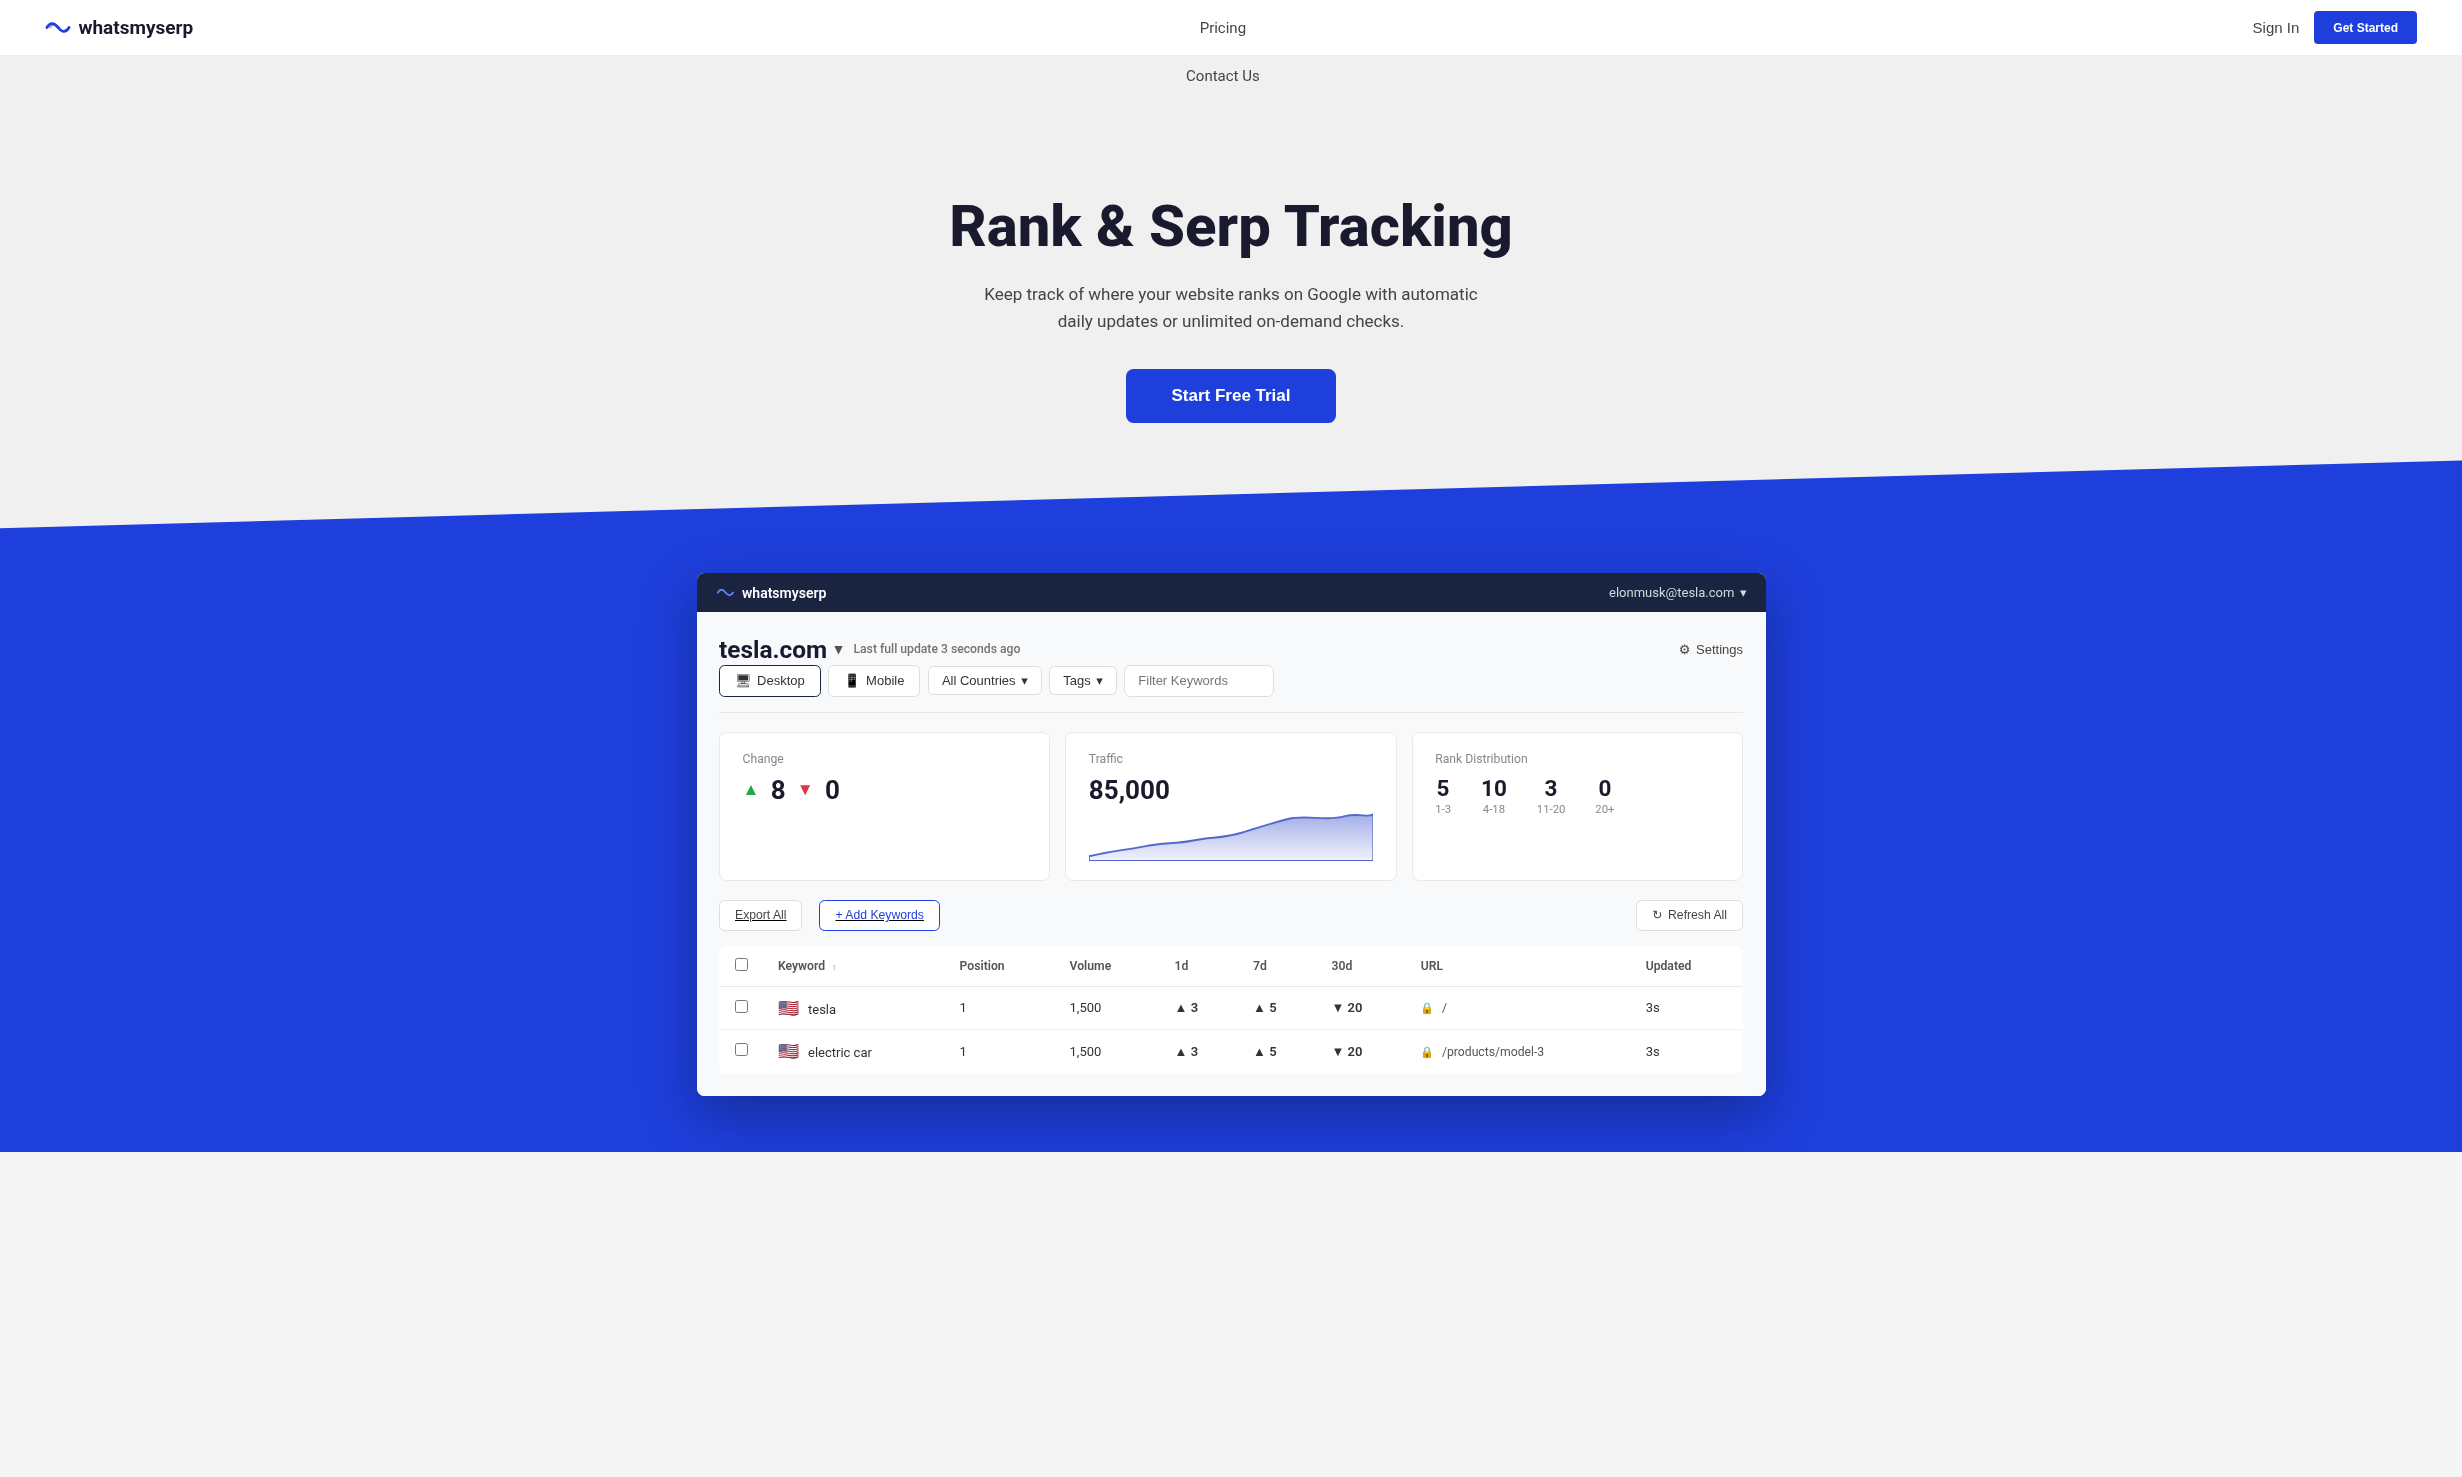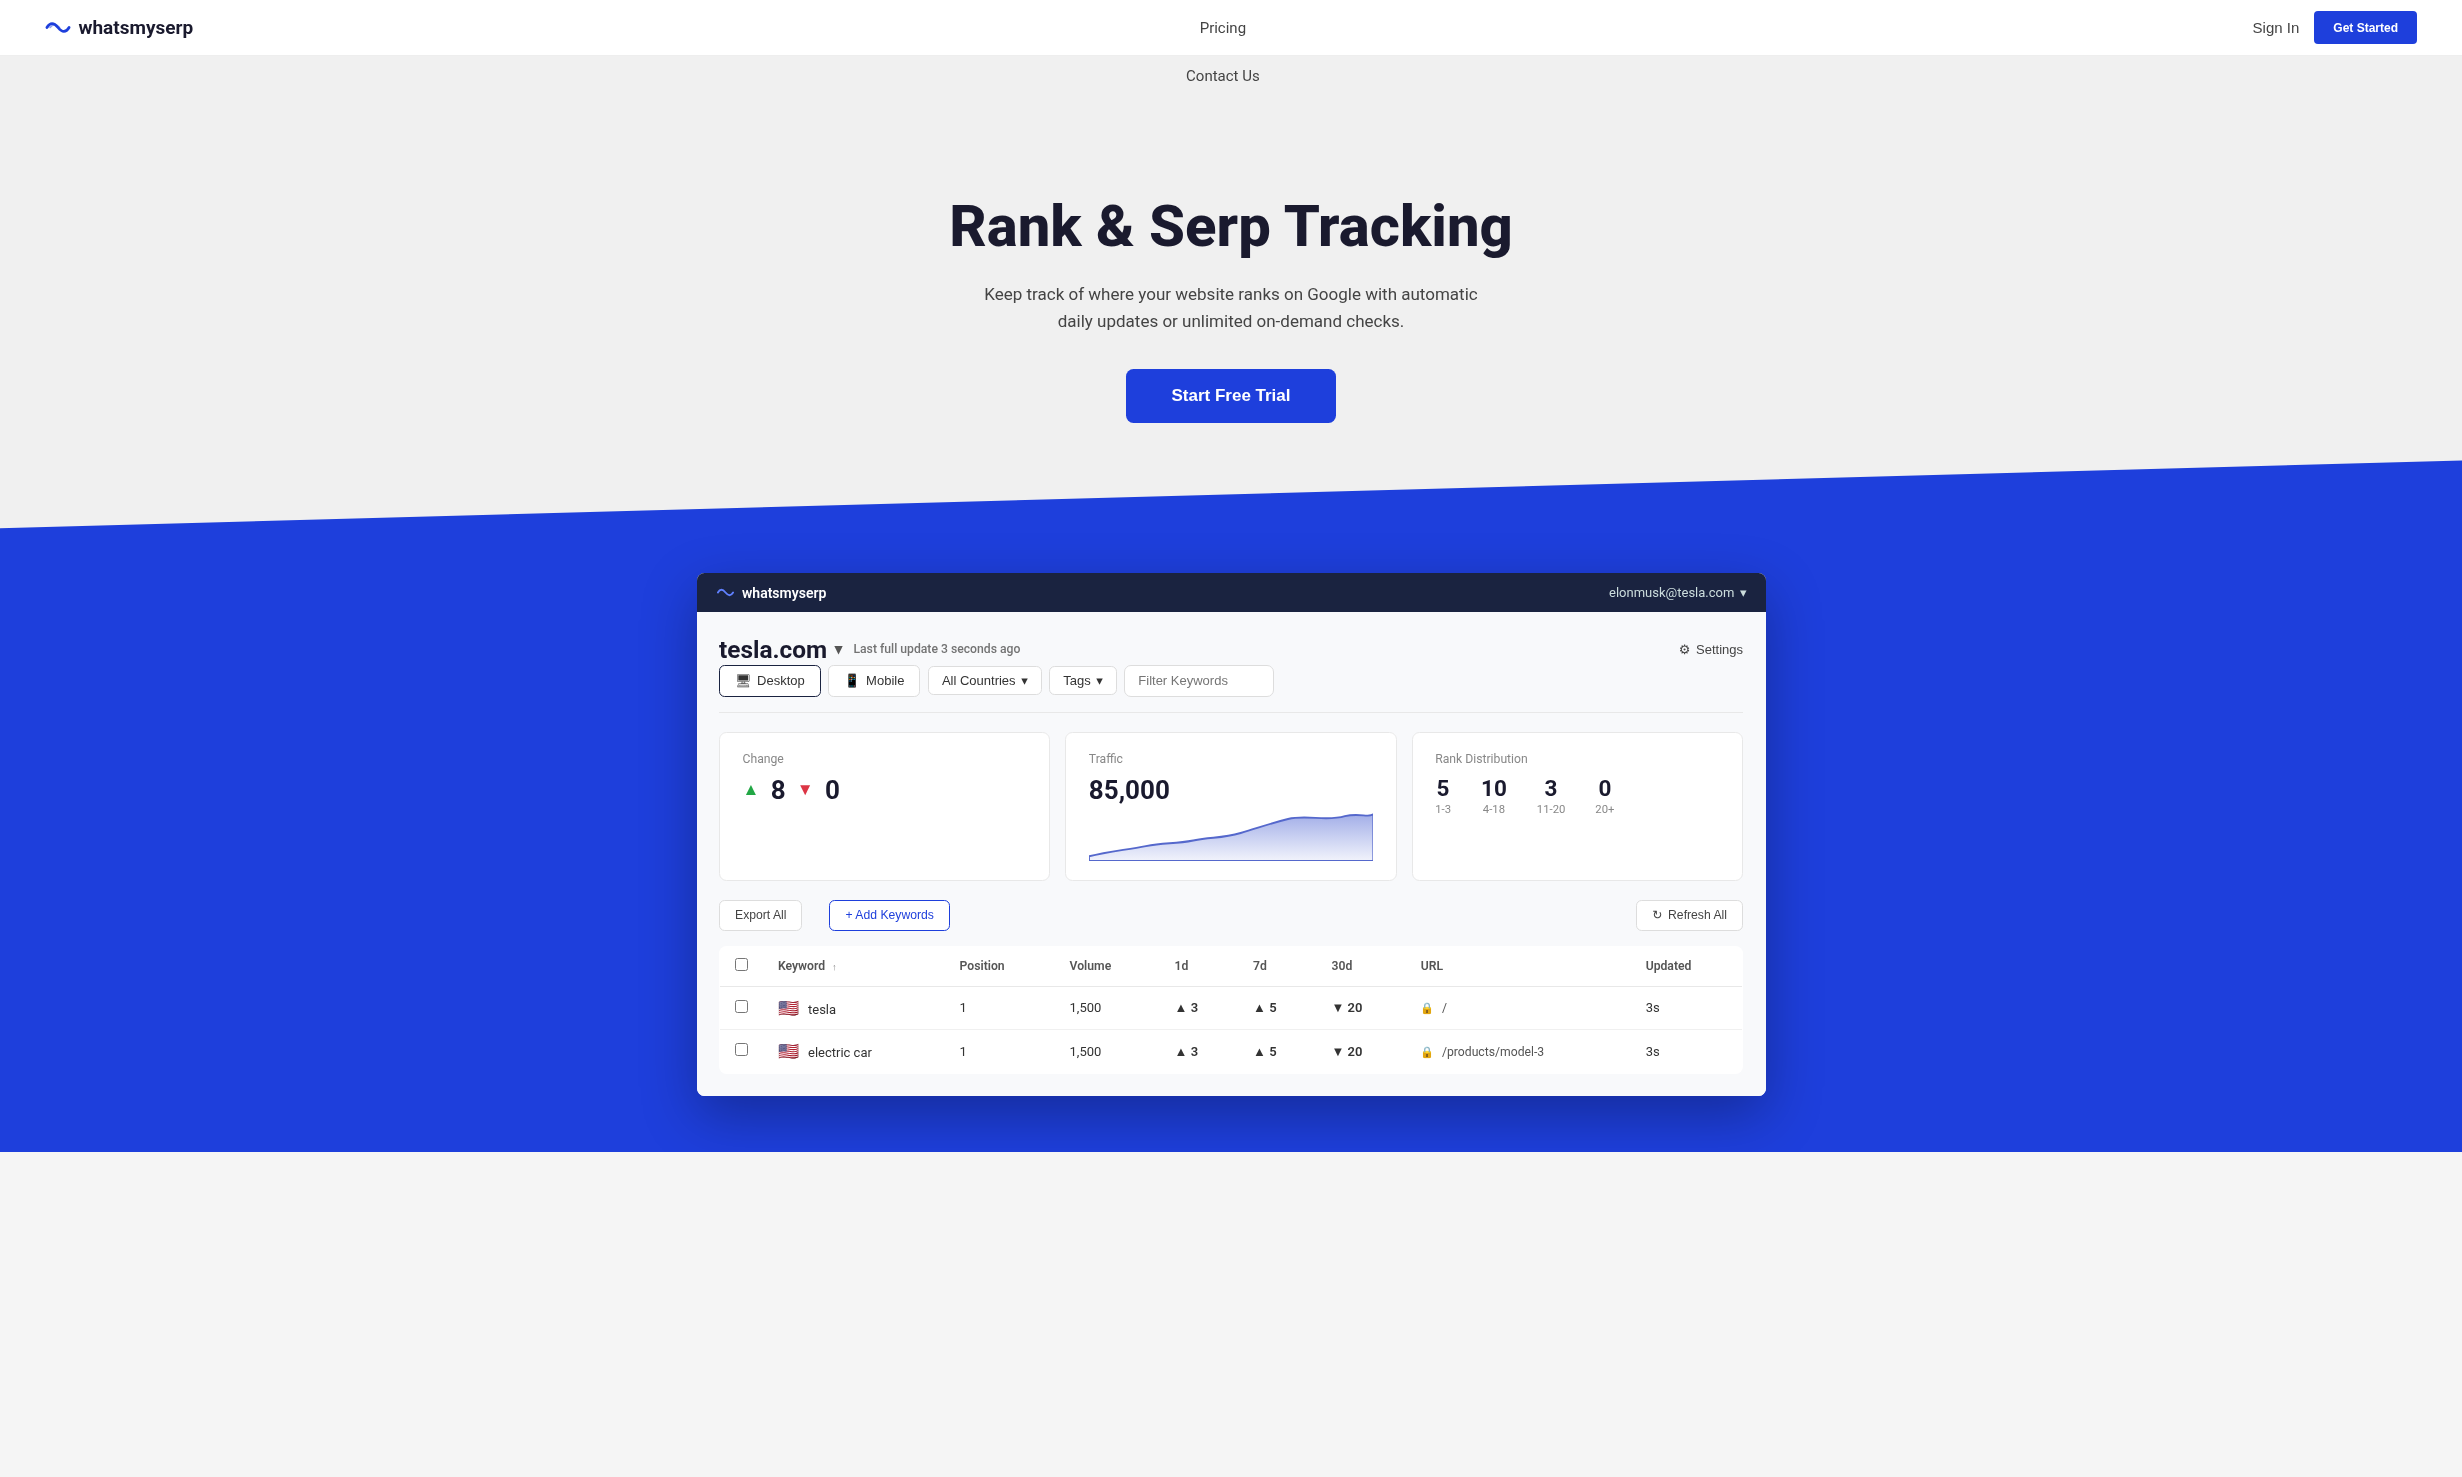--- a/index.html
+++ b/index.html
@@ -101,21 +101,21 @@
     .traffic-svg { width: 100%; height: 56px; }
 
     
     .rank-dist { display: flex; gap: 30px; }
     .rank-col { text-align: center; }
     .rank-num { font-size: 22.5px; font-weight: 700; color: #1a1a2e; }
     .rank-range { font-size: 11.3px; color: #888; margin-top: 1.9px; }
 
     
     .actions-row { display: flex; align-items: center; justify-content: space-between; margin-bottom: 15px; }
-    .action-left { display: flex; gap: 27px; }
+    .action-left { display: flex; gap: 17px; text-decoration: underline; }
     .export-btn {
       padding: 7.5px 15px; border: 0.9px solid #ddd; border-radius: 5.6px;
       background: #fff; font-size: 12.2px; color: #444; cursor: pointer;
     }
     .add-btn {
       padding: 7.5px 15px; border: 0.9px solid #1e3fdc; border-radius: 5.6px;
       background: #fff; font-size: 12.2px; color: #1e3fdc; cursor: pointer;
       display: flex; align-items: center; gap: 3.8px;
     }
     .refresh-btn {

